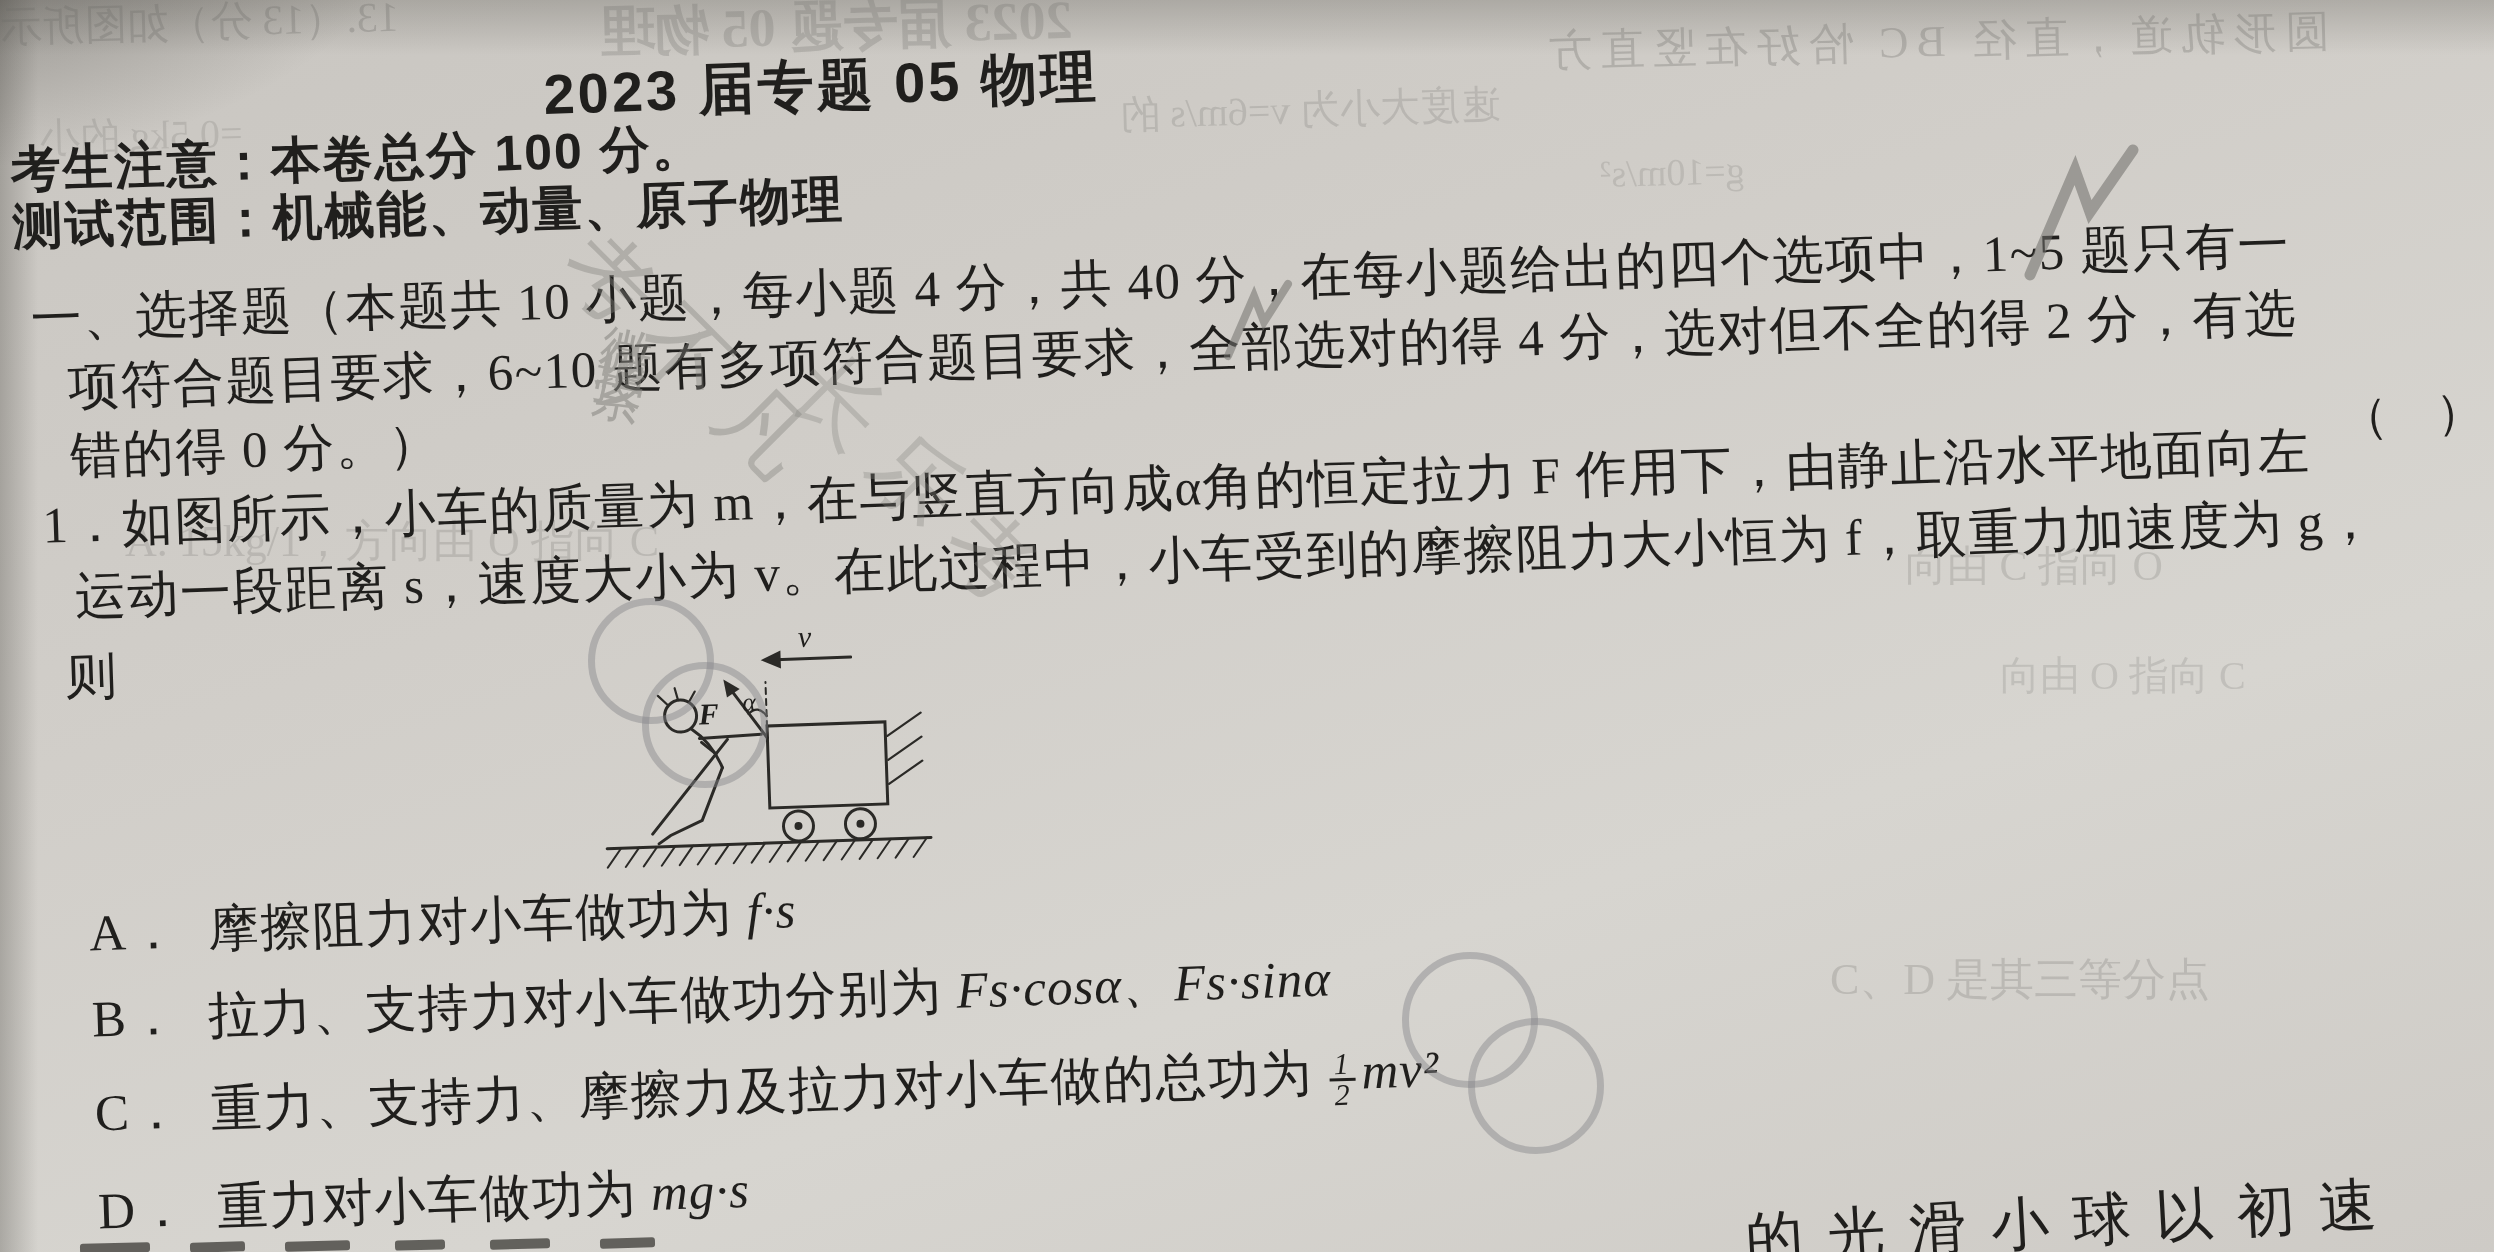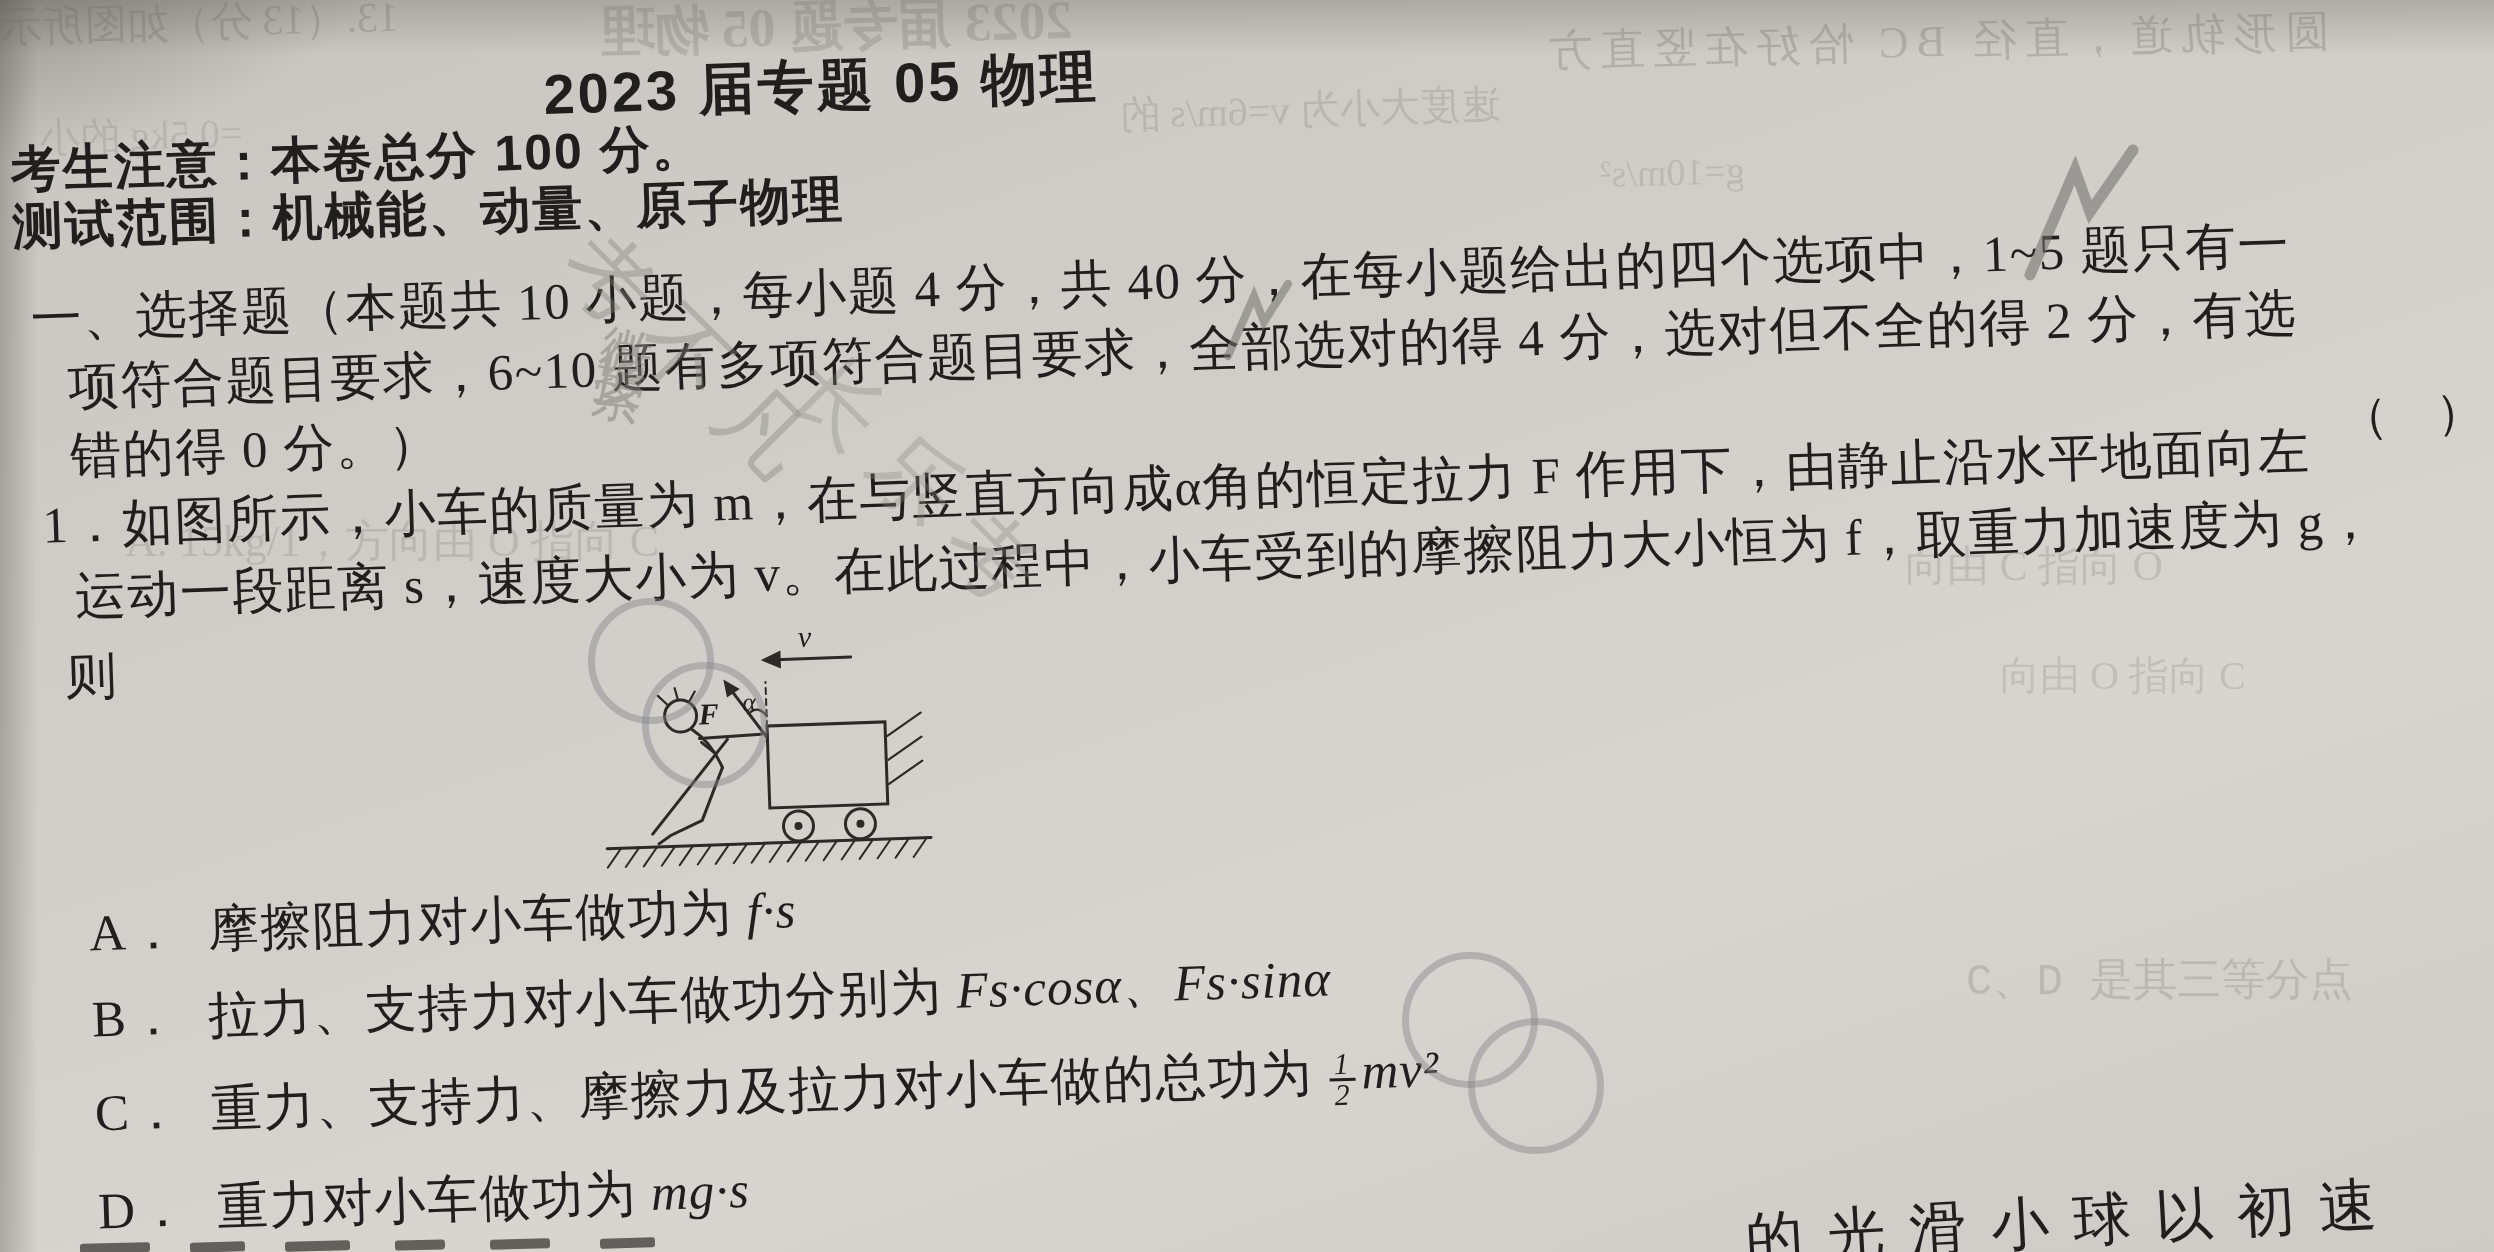--- a/index.html
+++ b/index.html
@@ -46,21 +46,21 @@
   .b0{left:600px;top:-10px;font-size:54px;font-weight:700;opacity:.26;}
   .b1{left:0px;top:-6px;font-size:42px;opacity:.30;}
   .b2{left:1540px;top:12px;font-size:44px;letter-spacing:8px;opacity:.30;}
   .b3{left:1120px;top:82px;font-size:40px;opacity:.22;}
   .b4{left:1600px;top:150px;font-size:38px;opacity:.20;}
   .b5{left:40px;top:108px;font-size:40px;opacity:.20;}
   .b6{left:125px;top:512px;font-size:44px;opacity:.22;}
   .b7{left:1905px;top:538px;font-size:42px;opacity:.22;}
   .b8{left:2000px;top:648px;font-size:40px;opacity:.20;}
   .b9{left:950px;top:878px;font-size:42px;opacity:.20;}
-  .b10{left:1966px;top:950px;font-size:44px;opacity:.24;font-family:Liberation Mono, monospace;}
+  .b10{left:1830px;top:950px;font-size:44px;opacity:.24;}
   
   .wm{position:absolute;z-index:5;color:#85847f;font-family:"Liberation Sans",sans-serif;pointer-events:none;}
   .wm-wechat{left:600px;top:288px;writing-mode:vertical-rl;font-size:52px;letter-spacing:14px;opacity:.55;transform:rotate(12deg);}
   .wm-d1{left:620px;top:205px;font-size:88px;letter-spacing:20px;opacity:.40;transform:rotate(45deg);transform-origin:0 0;}
   .wm-d2{left:850px;top:330px;font-size:88px;letter-spacing:20px;opacity:.32;transform:rotate(45deg);transform-origin:0 0;}
   .ring{position:absolute;border:7px solid #84848a;border-radius:50%;opacity:.45;z-index:5;}
   .zig{position:absolute;z-index:5;opacity:.55;}
 </style>
 </head>
 <body>

